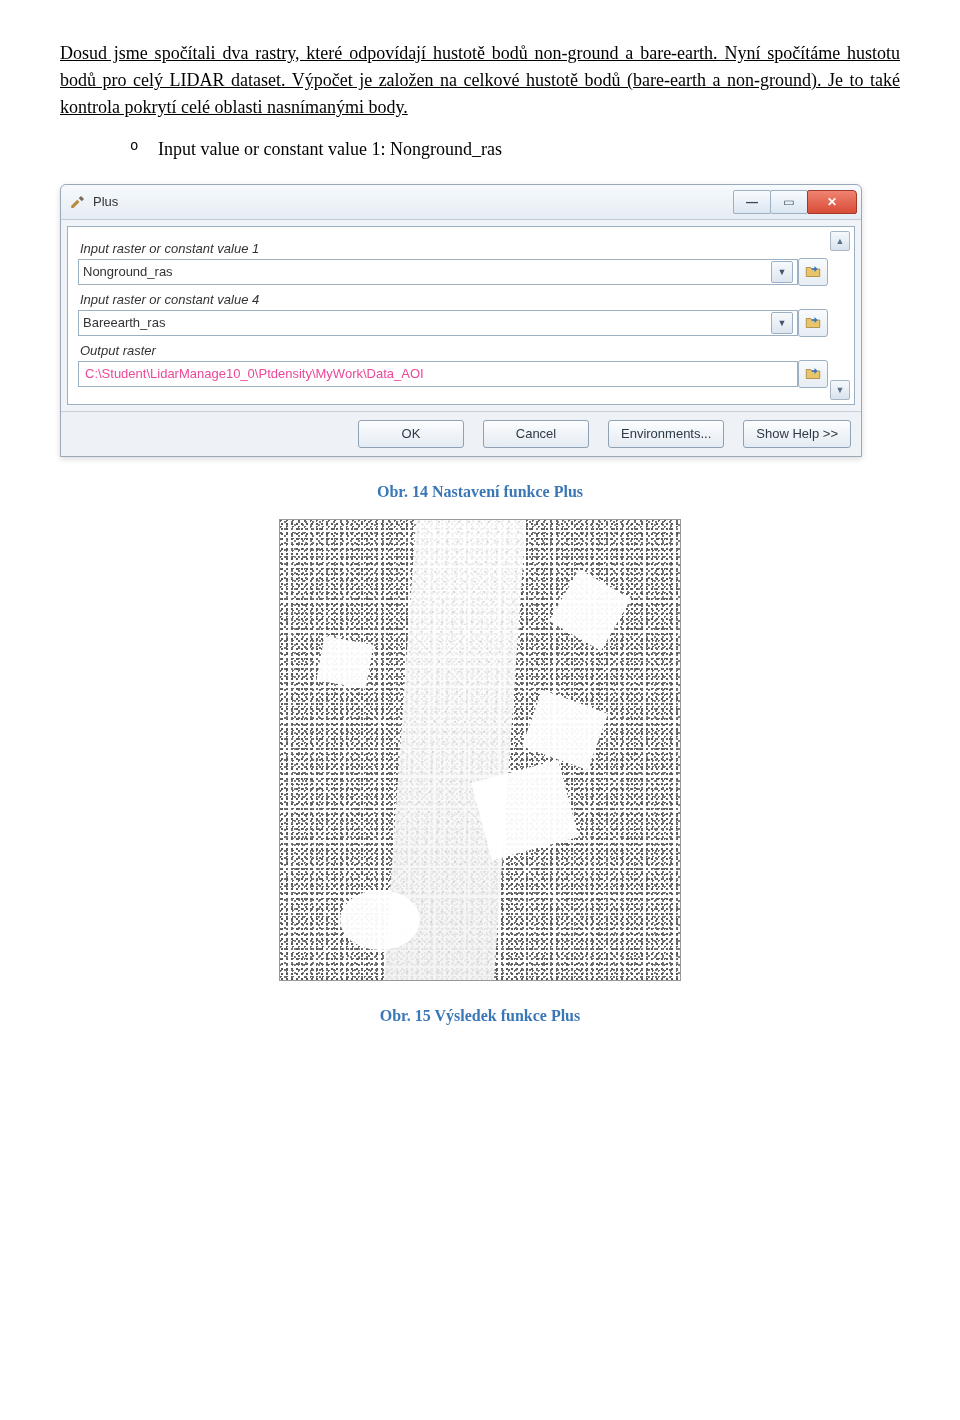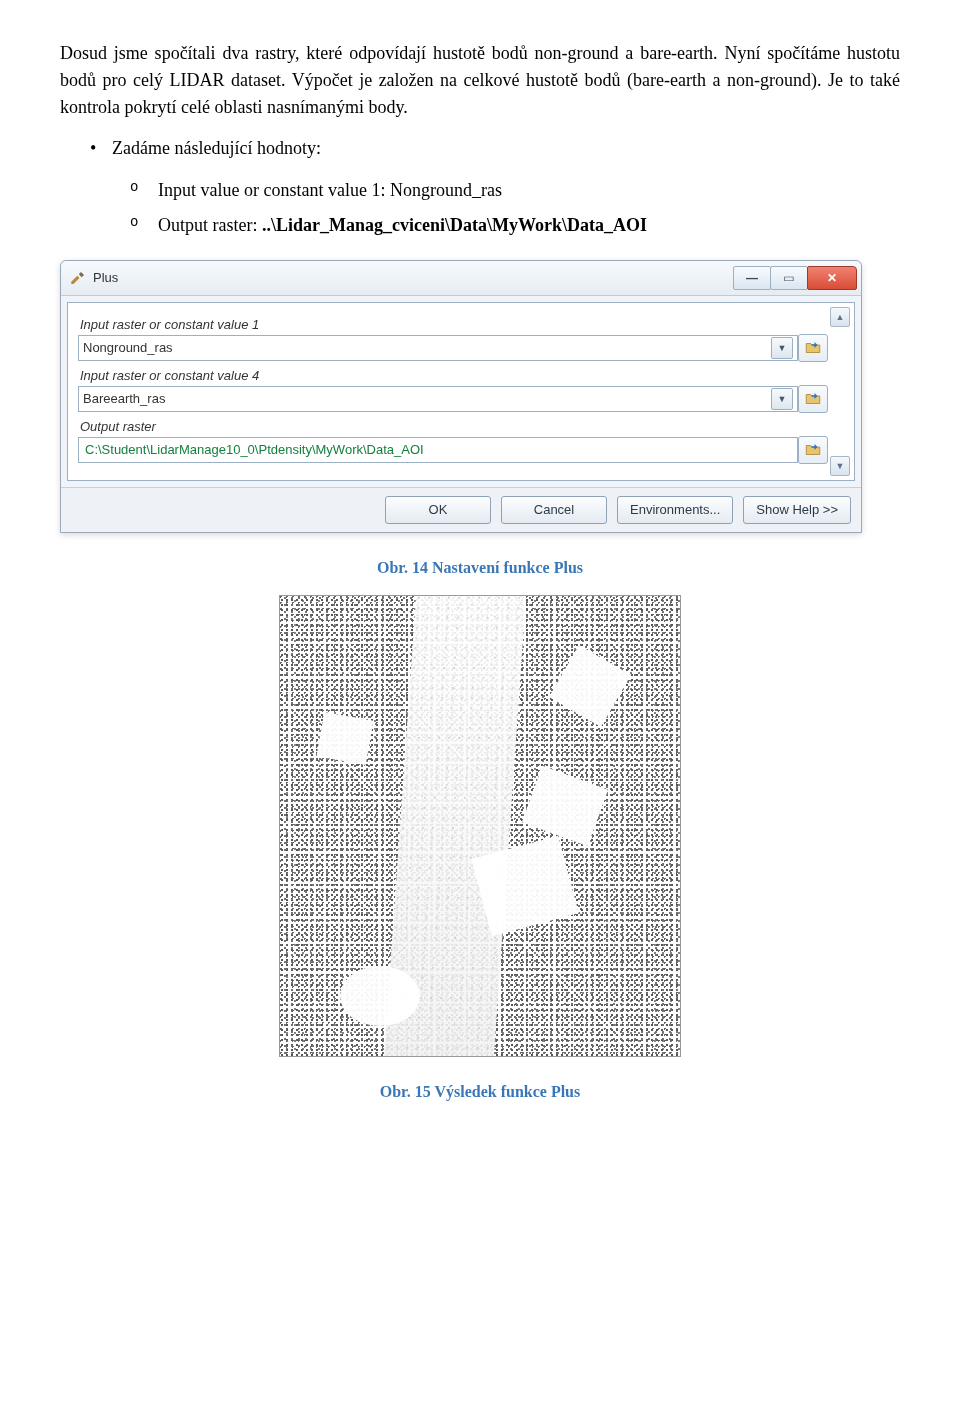--- a/index.html
+++ b/index.html
@@ -9,20 +9,21 @@
     font-size: 18px;
     color: #000;
     background: #fff;
     width: 960px;
     box-sizing: border-box;
   }
   .para {
     line-height: 1.5;
     text-align: justify;
     margin: 0 0 14px 0;
+    text-decoration: underline;
   }
   ul.bullets {
     list-style: none;
     padding-left: 30px;
     margin: 10px 0 14px 0;
   }
   ul.bullets li {
     position: relative;
     padding-left: 22px;
     margin-bottom: 4px;
@@ -178,41 +179,41 @@
   }
   .textinput {
     flex: 1;
     height: 24px;
     border: 1px solid #9cb0c4;
     background: #fff;
     display: flex;
     align-items: center;
     padding: 0 6px;
     font-size: 13px;
-    color: #15803d;
+    color: #ec4899;
   }
   .folder-btn {
     width: 28px;
     height: 26px;
     border: 1px solid #9cb0c4;
     background: linear-gradient(#f9fbfd,#e6edf4);
     border-radius: 3px;
     display: flex;
     align-items: center;
     justify-content: center;
   }
   .folder-btn svg { width: 18px; height: 18px; }
 
   .dialog-footer {
     background: #eef2f6;
     border-top: 1px solid #c5d0da;
     padding: 8px 10px;
     display: flex;
     justify-content: flex-end;
-    gap: 10px;
+    gap: 19px;
   }
   .dlgbtn {
     min-width: 80px;
     height: 26px;
     border: 1px solid #8fa2b5;
     background: linear-gradient(#fcfdfe,#e4ebf2);
     border-radius: 3px;
     display: flex;
     align-items: center;
     justify-content: center;
@@ -276,28 +277,24 @@
       radial-gradient(circle at 70% 70%, #ccc 0 1px, transparent 1px) 0 0/12px 12px;
     opacity: 0.55;
   }
 </style>
 </head>
 <body>
 
 <p class="para">Dosud jsme spočítali dva rastry, které odpovídají hustotě bodů non-ground a bare-earth. Nyní spočítáme hustotu bodů pro celý LIDAR dataset. Výpočet je založen na celkové hustotě bodů (bare-earth a non-ground). Je to také kontrola pokrytí celé oblasti nasnímanými body.</p>
 
 <ul class="bullets">
-  <li>Zadáme následující hodnoty:</li>
 </ul>
 
 <ul class="sublist">
   <li>Input value or constant value 1: Nonground_ras</li>
-  <li>
-    <span>Output raster: </span><span class="bold">..\Lidar_Manag_cviceni\Data\MyWork\Data_AOI</span>
-  </li>
 </ul>
 
 <div class="dialog-outer">
   <div class="titlebar">
     <span class="hammer">
       <svg viewBox="0 0 24 24">
           <path fill="#b88b3a" d="M3 17l8-8 3 3-8 8H3v-3z"></path>
           <path fill="#7a6a5a" d="M13 7l3-3 4 4-3 3-4-4z"></path>
         </svg>
     </span>

